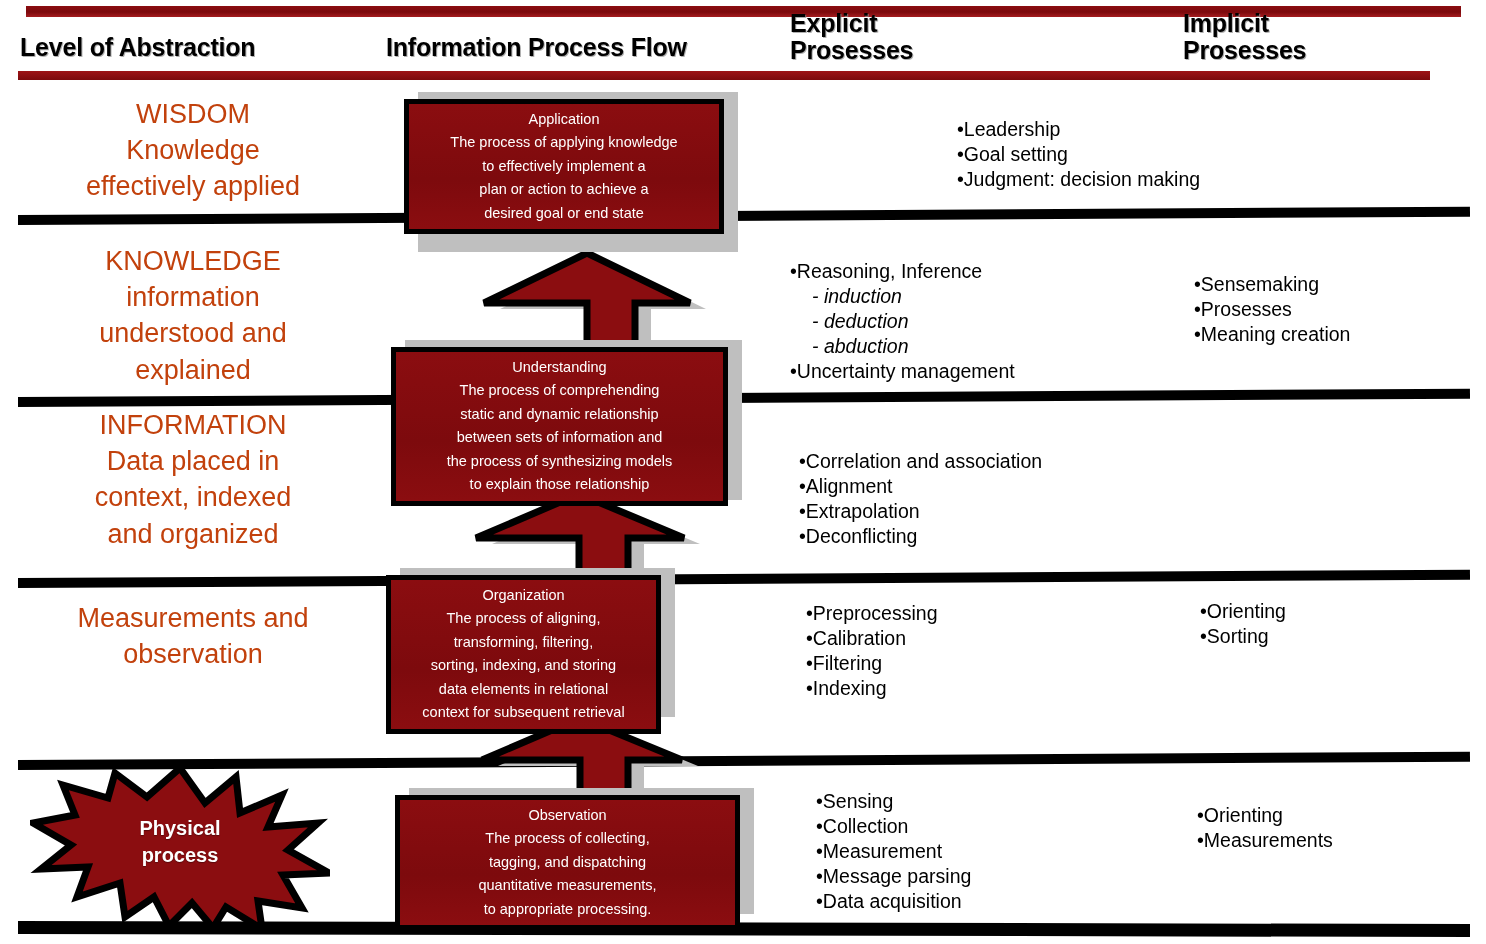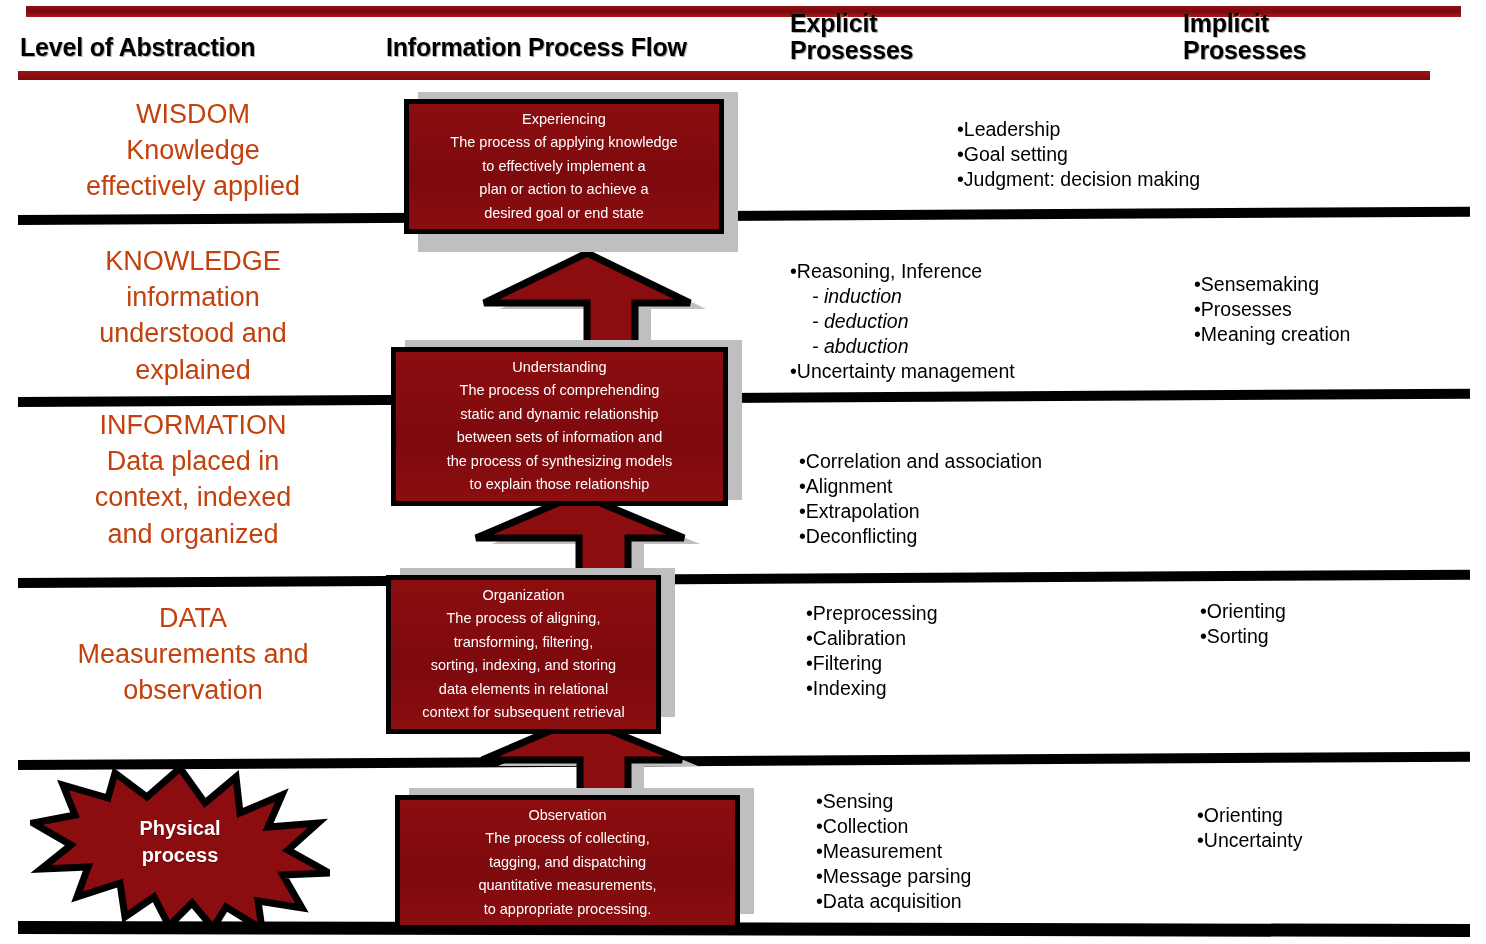--- a/index.html
+++ b/index.html
@@ -182,21 +182,20 @@
   </div>
 
   <div class="level-label" id="lv-information">
     <div>INFORMATION</div>
     <div>Data placed  in</div>
     <div>context, indexed</div>
     <div>and organized</div>
   </div>
 
   <div class="level-label" id="lv-data">
-    <div>DATA</div>
     <div>Measurements  and</div>
     <div>observation</div>
   </div>
 
   <div class="arrow-wrap" style="left:470px;top:253px;">
     <svg width="280" height="112" viewBox="0 0 280 112">
       <polygon points="117,112 117,50 14,50 117,0 220,50 165,50 165,112" fill="#BFBFBF" transform="translate(16,6)"></polygon>
       <polygon points="117,112 117,50 14,50 117,0 220,50 165,50 165,112" fill="#8B0D10" stroke="#000000" stroke-width="7"></polygon>
     </svg>
   </div>
@@ -212,21 +211,21 @@
     <svg width="290" height="92" viewBox="0 0 290 92">
       <polygon points="110,92 110,42 12,42 110,0 212,42 158,42 158,92" fill="#BFBFBF" transform="translate(16,6)"></polygon>
       <polygon points="110,92 110,42 12,42 110,0 212,42 158,42 158,92" fill="#8B0D10" stroke="#000000" stroke-width="7"></polygon>
     </svg>
   </div>
 
   <div class="proc-wrap" id="box-application">
     <div class="proc-shadow"></div>
     <div class="proc-box">
       <div>
-        <span class="ttl">Experiencing</span>
+        <span class="ttl">Application</span>
         <span class="body">The process of applying knowledge</span>
         <span class="body">to effectively implement a</span>
         <span class="body">plan or action to achieve a</span>
         <span class="body">desired goal or end state</span>
       </div>
     </div>
   </div>
 
   <div class="proc-wrap" id="box-understanding">
     <div class="proc-shadow"></div>
@@ -322,16 +321,16 @@
   </div>
 
 
   <div class="bullets" id="imp3">
     <span class="b">•Orienting</span>
     <span class="b">•Sorting</span>
   </div>
 
   <div class="bullets" id="imp4">
     <span class="b">•Orienting</span>
-    <span class="b">•Uncertainty</span>
+    <span class="b">•Measurements</span>
   </div>
 
 </div>
 
 </body></html>

